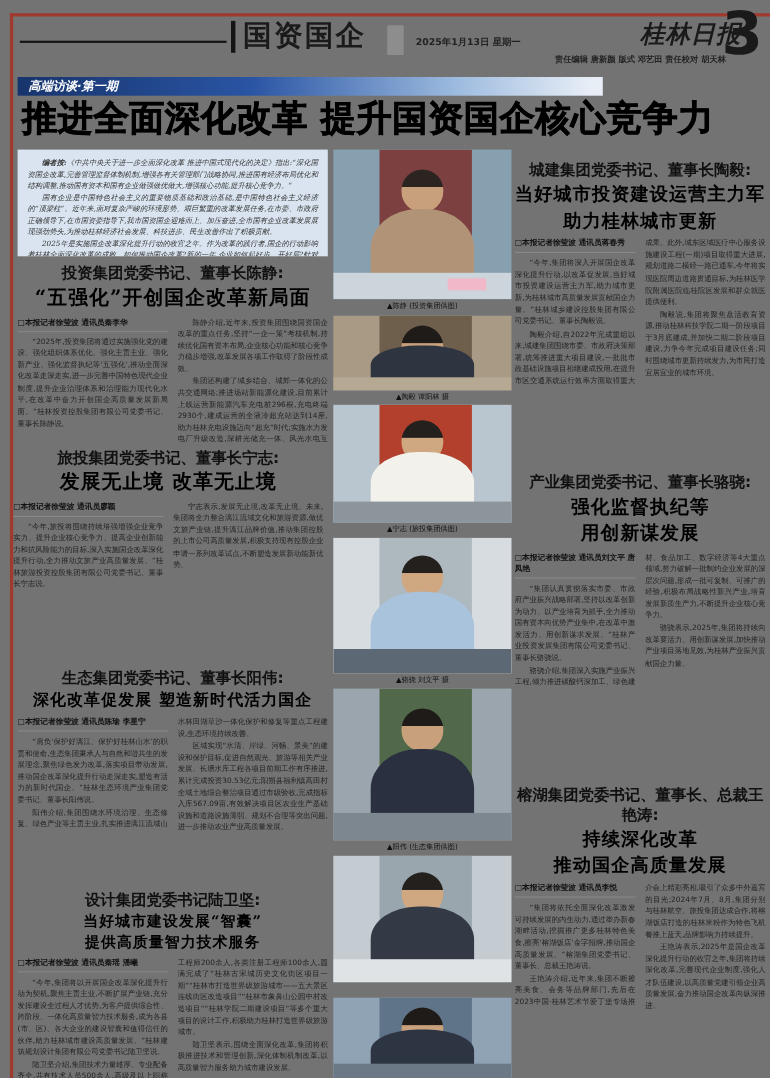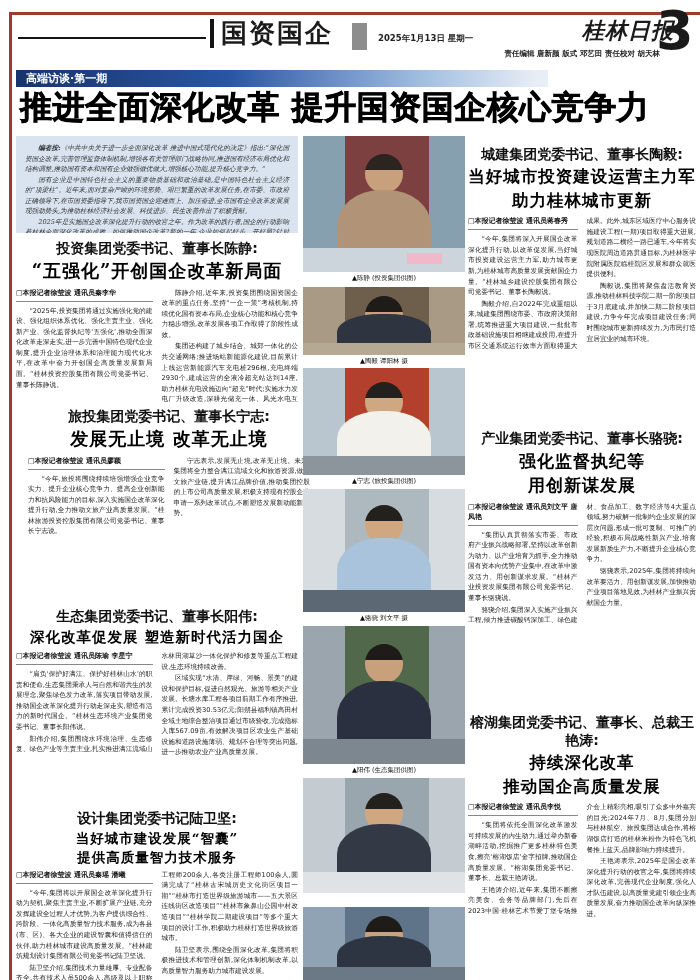--- a/index.html
+++ b/index.html
@@ -1,37 +1,37 @@
 <!DOCTYPE html>
 <html><head>
 <meta charset="utf-8">
 <style>
   html,body{margin:0;padding:0;background:#e8e6e2;}
-  .page{position:relative;width:700px;height:980px;background:#ffffff;overflow:hidden;
+  .page{position:relative;width:700px;height:980px;background:#737373;overflow:hidden;
         font-family:"DejaVu Sans","Liberation Sans",sans-serif;color:#1a1a1a;}
   
   .frame{position:absolute;left:9px;top:12px;width:690px;height:966px;
          border-left:3px solid #a03a2e;border-top:3px solid #a03a2e;pointer-events:none;}
 
   
   .mast-rule{position:absolute;left:18px;top:37px;width:188px;height:2px;background:#141414;}
   .section-title{position:absolute;left:210px;top:19px;font-size:26px;font-weight:bold;
         font-family:"DejaVu Serif","Liberation Serif",serif;letter-spacing:2px;
         border-left:4px solid #141414;padding-left:7px;line-height:1.1;}
   .gray-block{position:absolute;left:352px;top:23px;width:15px;height:27px;background:#8d8d8d;}
   .mast-date{position:absolute;left:378px;top:33px;font-size:8.5px;font-weight:bold;color:#222;}
   .paper-logo{position:absolute;left:582px;top:16px;font-size:22px;font-weight:bold;font-style:italic;
         font-family:Liberation Sans, sans-serif;letter-spacing:1px;}
   .staff{position:absolute;left:470px;top:49px;width:190px;text-align:right;font-size:7.5px;font-weight:bold;color:#222;}
   .pagenum{position:absolute;left:656px;top:4px;font-size:54px;font-weight:900;line-height:1;}
 
   
   .banner{position:absolute;left:16px;top:70px;width:532px;height:17px;
         background:linear-gradient(90deg,#17346c,#2a55a4 40%,#9dbbdf 75%,#e8eef6 98%);
-        color:#fff;font-size:11px;font-weight:bold;line-height:17px;padding-left:10px;box-sizing:border-box;}
+        color:#fff;font-size:11px;font-weight:bold;line-height:17px;padding-left:10px;box-sizing:border-box;font-style:italic;}
   .main-head{position:absolute;left:20px;top:86px;width:672px;font-size:32px;font-weight:900;
         white-space:nowrap;letter-spacing:0.5px;color:#000;-webkit-text-stroke:0.7px #000;}
 
   
   .ednote{position:absolute;left:16px;top:136px;width:282px;height:97px;background:#d9e4f0;
         padding:7px 9px;box-sizing:border-box;overflow:hidden;}
   .ednote p{margin:0;font-size:6.6px;line-height:1.6;color:#333;text-align:justify;text-indent:2em;
         font-family:"DejaVu Serif","Liberation Serif",serif;font-style:italic;}
   .ednote .lbl{font-weight:bold;}
 
@@ -39,21 +39,21 @@
   .article{position:absolute;box-sizing:border-box;}
   .kicker{font-size:14px;font-weight:bold;text-align:center;color:#111;}
   .headline{font-weight:900;text-align:center;color:#000;line-height:1.25;
         font-family:"DejaVu Serif","Liberation Serif",serif;letter-spacing:1px;}
   .cols{columns:2;column-gap:9px;overflow:hidden;margin-top:5px;}
   .cols p{margin:0 0 1px;font-size:6.7px;line-height:1.58;color:#222;text-align:justify;text-indent:2em;}
   .byline{font-size:7px;font-weight:bold;color:#111;border-bottom:1px solid #888;
         padding-bottom:3px;margin-bottom:4px;}
 
   #a-touzi   {left:16px;top:240px;width:282px;} #a-touzi .headline{font-size:18px;margin-top:2px;} #a-touzi .cols{height:122px;}
-  #a-lvtou   {left:28px;top:408px;width:282px;} #a-lvtou .headline{font-size:18px;margin-top:2px;} #a-lvtou .cols{height:154px;}
+  #a-lvtou   {left:12px;top:408px;width:282px;} #a-lvtou .headline{font-size:18px;margin-top:2px;} #a-lvtou .cols{height:154px;}
   #a-shengtai{left:16px;top:608px;width:282px;} #a-shengtai .headline{font-size:14.5px;margin-top:2px;} #a-shengtai .cols{height:162px;}
   #a-sheji   {left:16px;top:810px;width:282px;} #a-sheji .headline{font-size:13.5px;margin-top:2px;} #a-sheji .cols{height:118px;margin-top:4px;}
   #a-chengjian{left:468px;top:146px;width:228px;} #a-chengjian .headline{font-size:16.5px;margin-top:3px;} #a-chengjian .cols{height:216px;}
   #a-chanye  {left:468px;top:430px;width:228px;} #a-chanye .headline{font-size:17px;margin-top:3px;} #a-chanye .cols{height:214px;}
   #a-ronghu  {left:468px;top:714px;width:228px;} #a-ronghu .headline{font-size:16.5px;margin-top:3px;} #a-ronghu .cols{height:200px;}
 
   
   .photo{position:absolute;left:303px;width:162px;overflow:hidden;background:var(--bg);}
   .ph-accent{position:absolute;left:26%;top:0;width:52%;height:78%;background:var(--accent);}
   .ph-head{position:absolute;left:38%;top:13%;width:24%;padding-top:24%;border-radius:50%;

